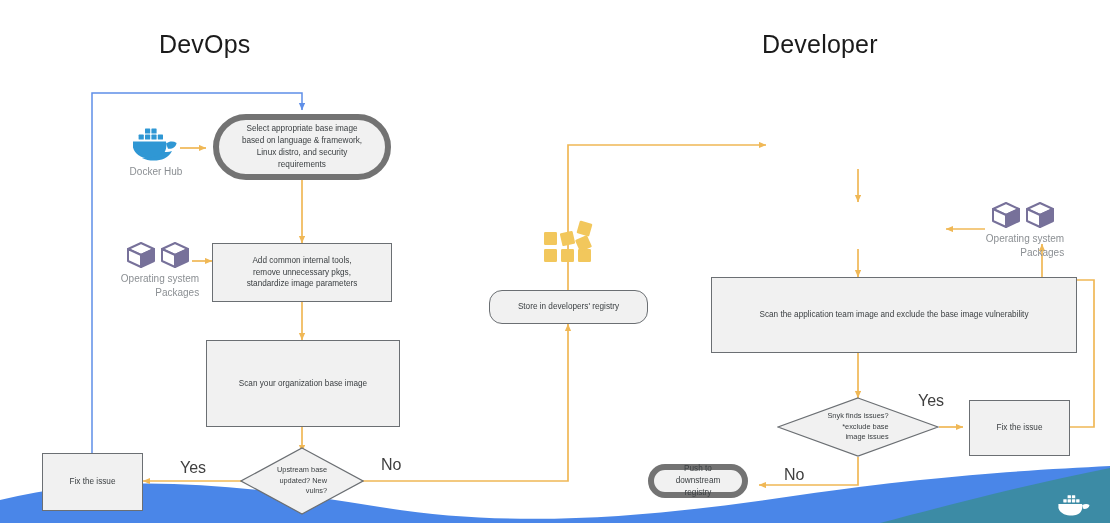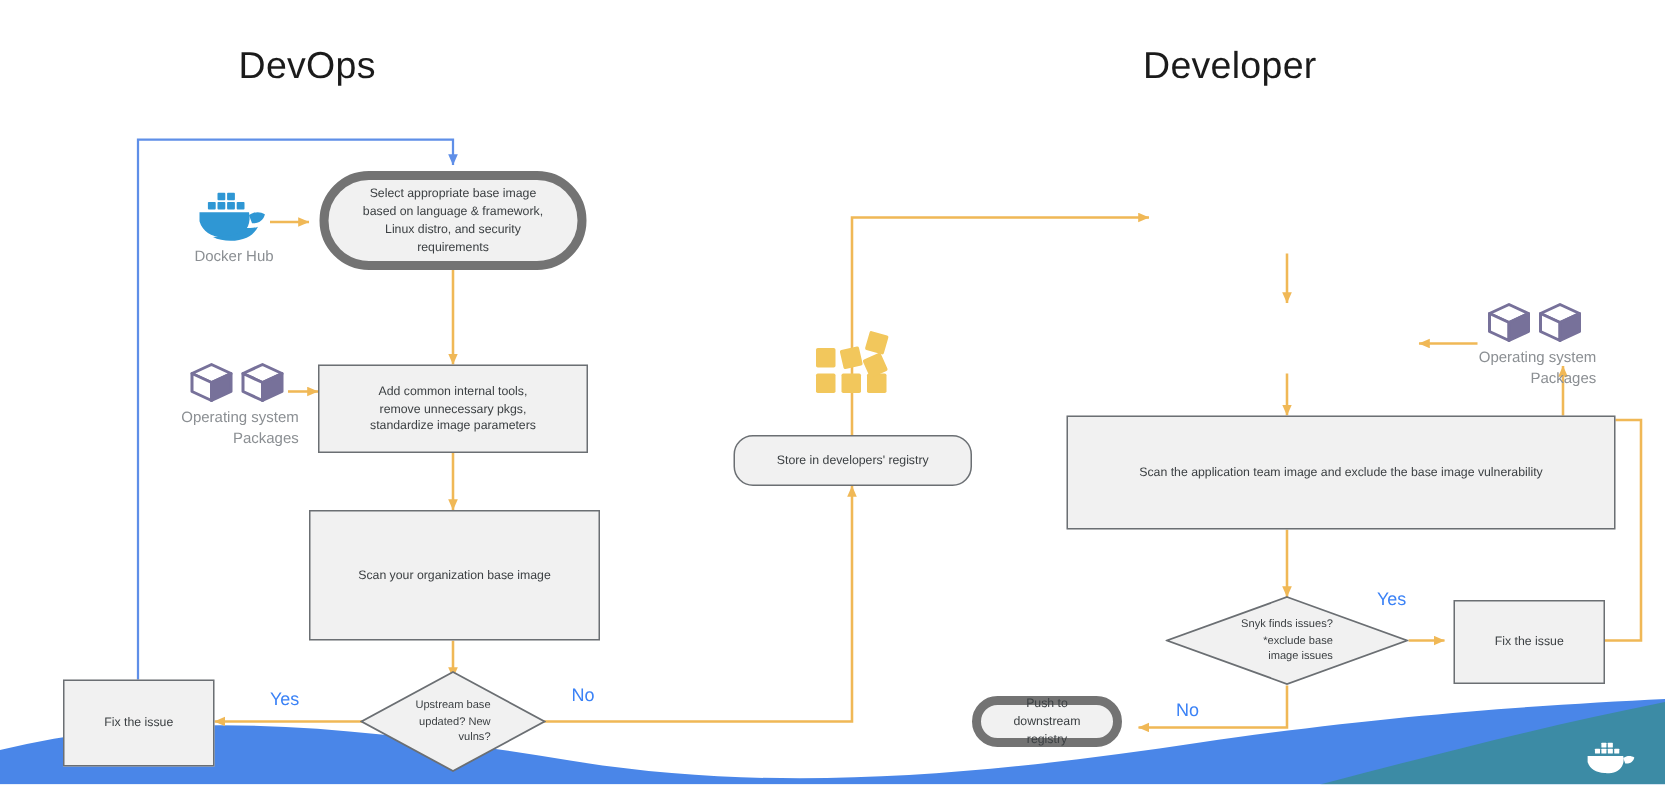--- a/index.html
+++ b/index.html
@@ -78,22 +78,22 @@
     align-items: center;
     justify-content: center;
     text-align: right;
     font-size: 7.4px;
     line-height: 1.45;
     color: #3c4043;
     white-space: pre-line;
   }
   .edge-label {
     position: absolute;
-    font-size: 12px;
-    color: #3b82f6;
+    font-size: 16px;
+    color: #404040;
     white-space: nowrap;
   }
   .icon-wrap {
     position: absolute;
     display: flex;
     flex-direction: column;
     align-items: center;
   }
   .icon-caption {
     margin-top: 2px;

